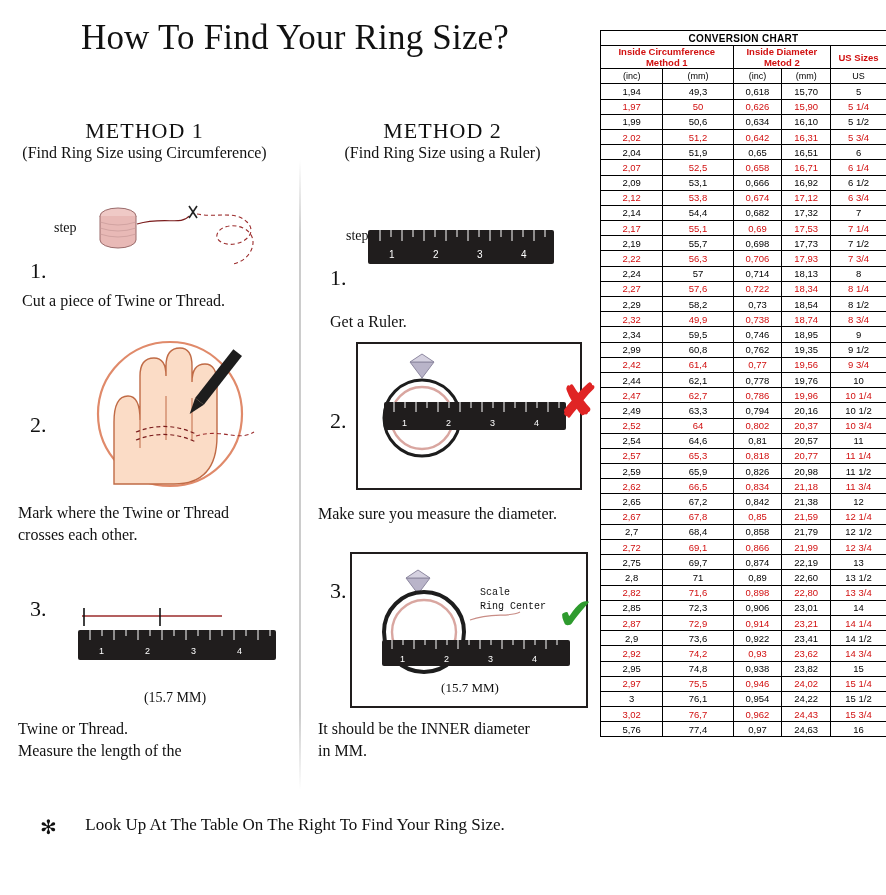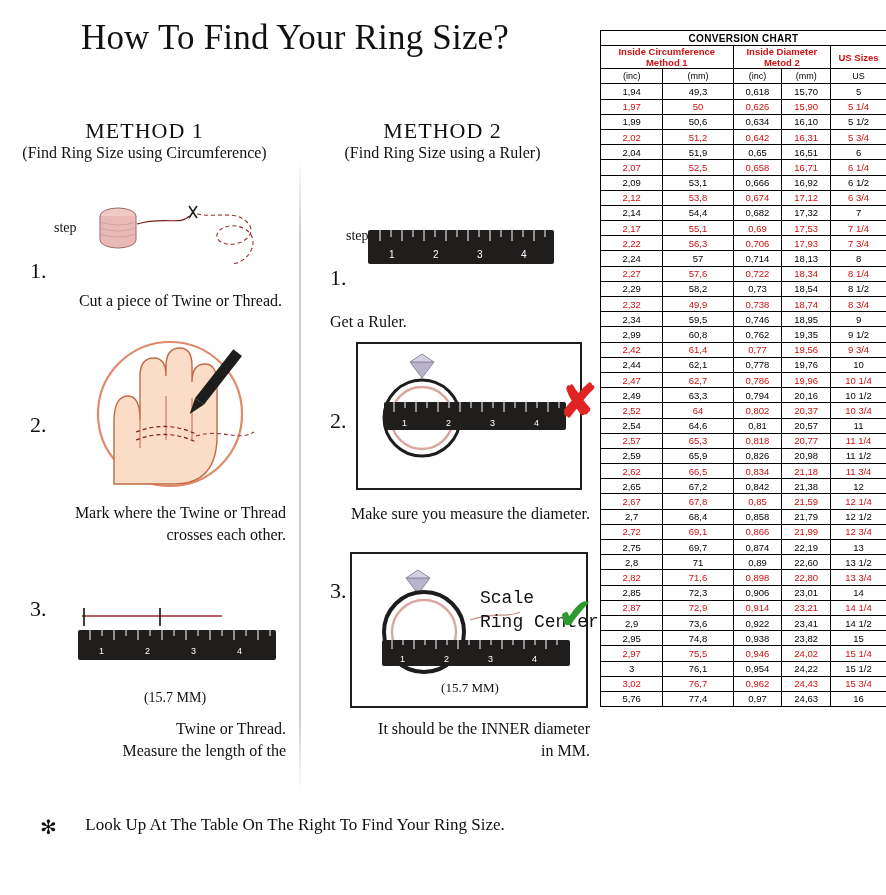--- a/index.html
+++ b/index.html
@@ -25,34 +25,34 @@
   #m2head{left:300px;top:118px;}
 
   .divider{
     position:absolute;left:299px;top:160px;width:2px;height:630px;
     background:linear-gradient(to bottom,#ffffff,#cccccc 12%,#cccccc 88%,#ffffff);
   }
 
   .stepword{position:absolute;font-size:14px;margin-left:36px;}
   .stepnum{position:absolute;font-size:22px;}
 
-  .caption{position:absolute;text-align:right;font-size:16px;line-height:1.35;}
+  .caption{position:absolute;text-align:left;font-size:16px;line-height:1.35;}
 
   .footnote{
     position:absolute;left:0;top:815px;width:590px;text-align:center;
     font-size:17px;
   }
   .footstar{position:absolute;left:40px;top:815px;font-size:20px;}
 
   .photoBox{position:absolute;border:2px solid #201d1d;background:#fff;}
 
   .xmark{position:absolute;color:#e02424;font-size:46px;font-weight:bold;line-height:1;font-family:"Liberation Sans",sans-serif;}
   .check{position:absolute;color:#2e9b2e;font-size:44px;line-height:1;font-family:"Liberation Sans",sans-serif;}
 
-  .scaleLbl{position:absolute;font-family:"Liberation Mono",monospace;font-size:18px;color:#111;line-height:1.35;}
+  .scaleLbl{position:absolute;font-family:"Liberation Mono",monospace;font-size:10px;color:#111;line-height:1.35;}
 
   .mmlbl{position:absolute;font-size:14px;text-align:center;}
 
   
   .tablewrap{position:absolute;left:572px;top:30px;width:314px;margin-left:28px;}
   table.conv{border-collapse:collapse;width:287px;font-family:"Liberation Sans",sans-serif;}
   table.conv td,table.conv th{
     border:1px solid #000;text-align:center;font-size:9.5px;padding:0;height:14.2px;
     font-weight:normal;color:#000;
   }
@@ -391,20 +391,27 @@
             <td>17,32</td>
             <td>7</td>
           </tr>
           <tr class="red">
             <td>2,17</td>
             <td>55,1</td>
             <td>0,69</td>
             <td>17,53</td>
             <td>7 1/4</td>
           </tr>
+          <tr>
+            <td>2,19</td>
+            <td>55,7</td>
+            <td>0,698</td>
+            <td>17,73</td>
+            <td>7 1/2</td>
+          </tr>
           <tr class="red">
             <td>2,22</td>
             <td>56,3</td>
             <td>0,706</td>
             <td>17,93</td>
             <td>7 3/4</td>
           </tr>
           <tr>
             <td>2,24</td>
             <td>57</td>
@@ -573,20 +580,27 @@
             <td>23,21</td>
             <td>14 1/4</td>
           </tr>
           <tr>
             <td>2,9</td>
             <td>73,6</td>
             <td>0,922</td>
             <td>23,41</td>
             <td>14 1/2</td>
           </tr>
+          <tr class="red">
+            <td>2,92</td>
+            <td>74,2</td>
+            <td>0,93</td>
+            <td>23,62</td>
+            <td>14 3/4</td>
+          </tr>
           <tr>
             <td>2,95</td>
             <td>74,8</td>
             <td>0,938</td>
             <td>23,82</td>
             <td>15</td>
           </tr>
           <tr class="red">
             <td>2,97</td>
             <td>75,5</td>

